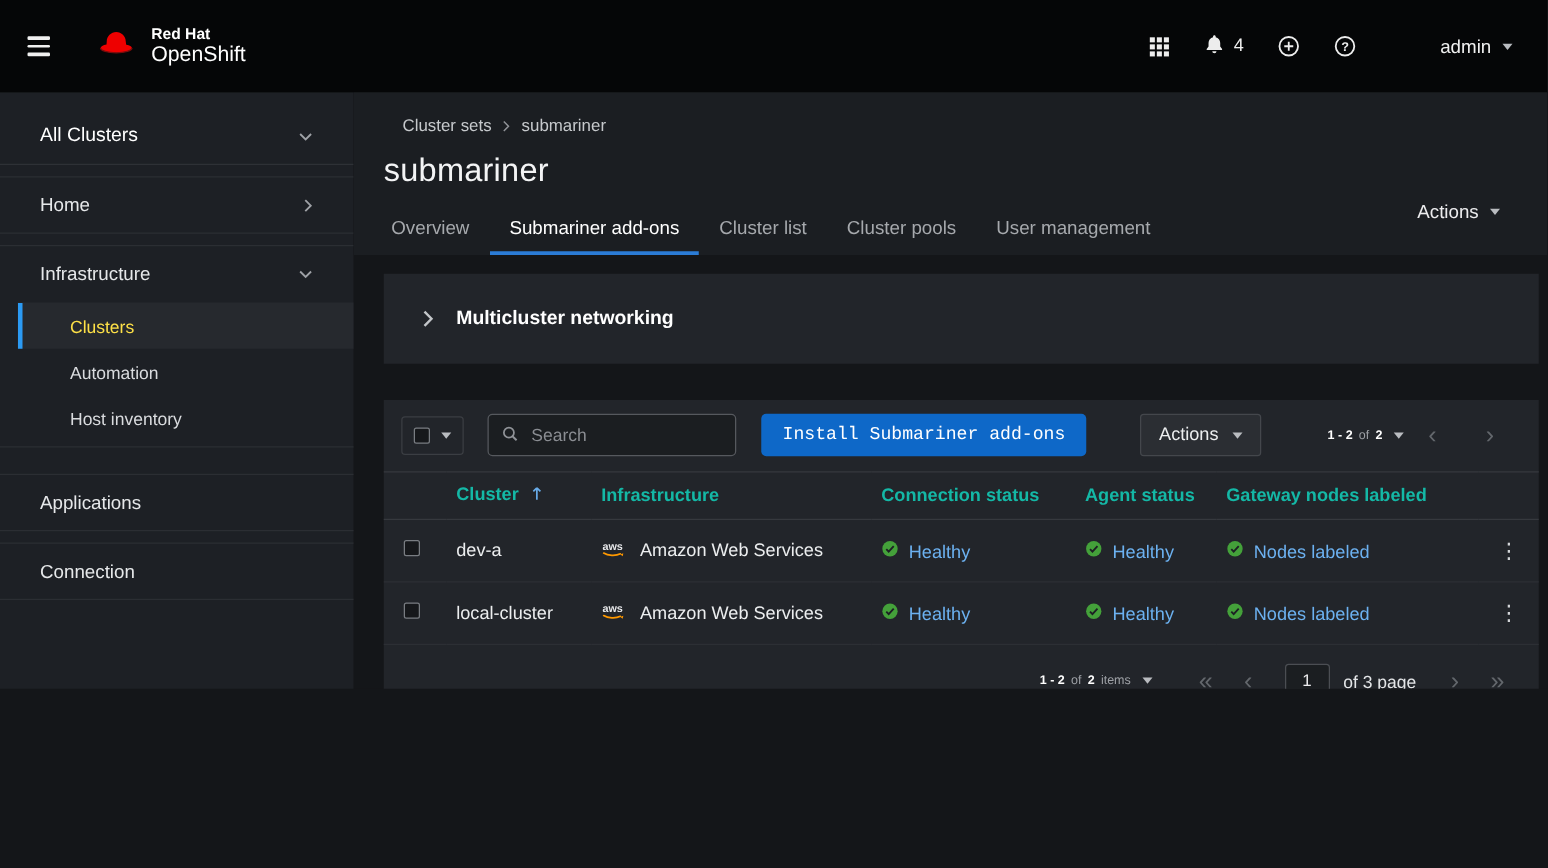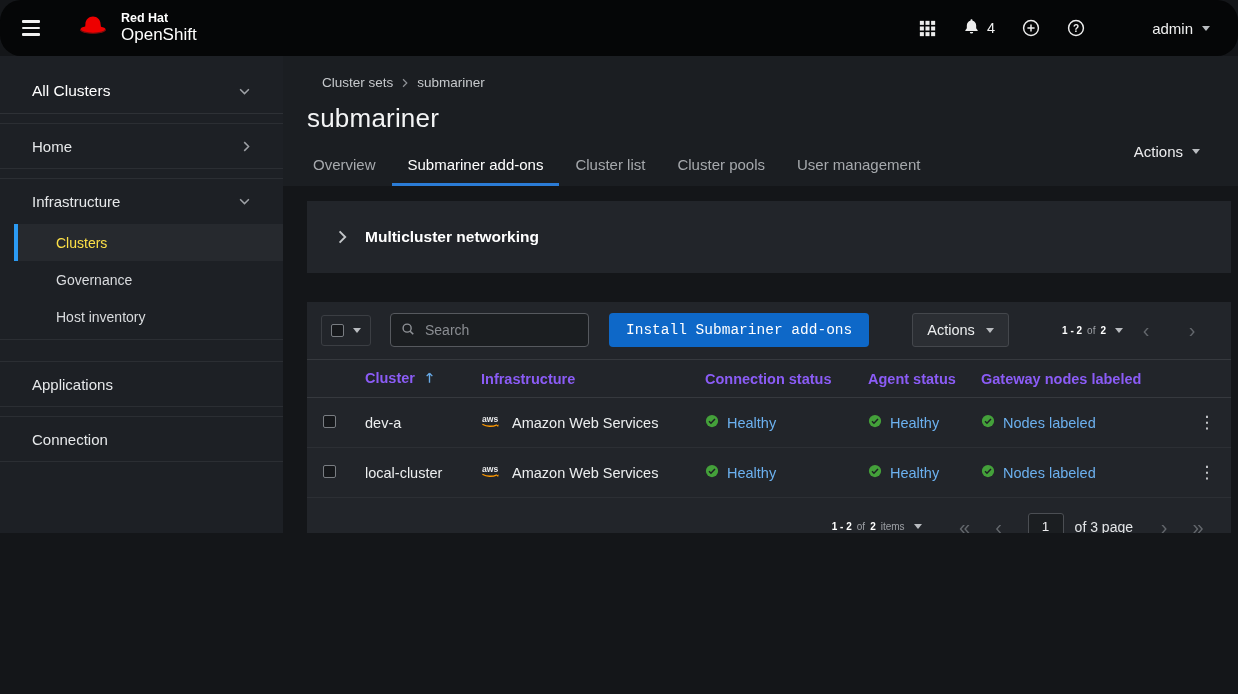--- a/index.html
+++ b/index.html
@@ -5,23 +5,22 @@
   * { box-sizing: border-box; }
   html,body { margin:0; padding:0; }
   body {
     width:1238px; height:694px; overflow:hidden;
     background:#141619; color:#e8eaed;
     font-family:"Liberation Sans", sans-serif;
     font-size:14px;
   }
   
   .masthead {
-    height:56px; background:#050607; display:flex; align-items:center;
+    height:74px; background:#050607; display:flex; align-items:center;
     padding:0 28px 0 18px;
-    border-radius:21px;
   }
   .hamburger { display:flex; flex-direction:column; gap:4px; cursor:pointer; padding:4px; }
   .hamburger span { width:18px; height:2.4px; background:#f0f0f0; border-radius:1px; }
   .brand { display:flex; align-items:center; gap:9px; margin-left:30px; cursor:pointer; }
   .brand-text { display:flex; flex-direction:column; line-height:1.1; }
   .brand-line1 { font-size:12.5px; font-weight:700; color:#fff; }
   .brand-line2 { font-size:17px; font-weight:400; color:#fff; }
   .masthead-right { margin-left:auto; display:flex; align-items:center; gap:27px; }
   .mast-icon { display:flex; align-items:center; cursor:pointer; }
   .bell-group { display:flex; align-items:center; gap:7px; cursor:pointer; }
@@ -95,21 +94,21 @@
   .pagination-top { margin-left:auto; display:flex; align-items:center; }
   .page-summary { display:flex; align-items:center; gap:5px; font-size:10px; color:#fff; cursor:pointer; }
   .page-summary b { font-weight:700; }
   .dim { color:#9da0a5; font-weight:400; }
   .nav-arrow { width:46px; text-align:center; font-size:20px; color:#63676c; cursor:pointer;
                user-select:none; line-height:1; }
   .nav-arrow.sm-gap { width:34px; }
   
   table.clusters { width:100%; border-collapse:collapse; font-size:14.5px; }
   table.clusters th {
-    text-align:left; font-weight:700; color:#8b5cf6; padding:10px 8px;
+    text-align:left; font-weight:700; color:#14b8a6; padding:10px 8px;
     border-top:1px solid #36393e; border-bottom:1px solid #36393e; white-space:nowrap;
   }
   th.sorted { color:#68abe8; cursor:pointer; }
   .sort-arrow { margin-left:10px; vertical-align:-1px; }
   table.clusters td { padding:0 8px; height:50px; border-bottom:1px solid #2c2f34; white-space:nowrap; }
   .cb-cell { padding-left:16px !important; width:50px; }
   .status { display:inline-flex; align-items:flex-end; gap:8px; }
   .status a { color:#6cb1f0; text-decoration:none; cursor:pointer; }
   .infra-cell { display:inline-flex; align-items:center; gap:8px; color:#eceeef; }
   .kebab { text-align:center; color:#d4d6d9; font-size:17px; cursor:pointer; width:48px; }
@@ -212,21 +211,21 @@
         <svg width="11" height="7" viewBox="0 0 12 8">
             <path d="M1 1.4l5 5 5-5" fill="none" stroke="currentColor" stroke-width="1.7"></path>
           </svg>
       </span>
     </div>
     <div class="subnav">
       <div class="subnav-item active">
         <span>Clusters</span>
       </div>
       <div class="subnav-item">
-        <span>Governance</span>
+        <span>Automation</span>
       </div>
       <div class="subnav-item">
         <span>Host inventory</span>
       </div>
     </div>
 
     <div class="nav-item gap-lg">
       <span>Applications</span>
     </div>
     <div class="nav-item">

